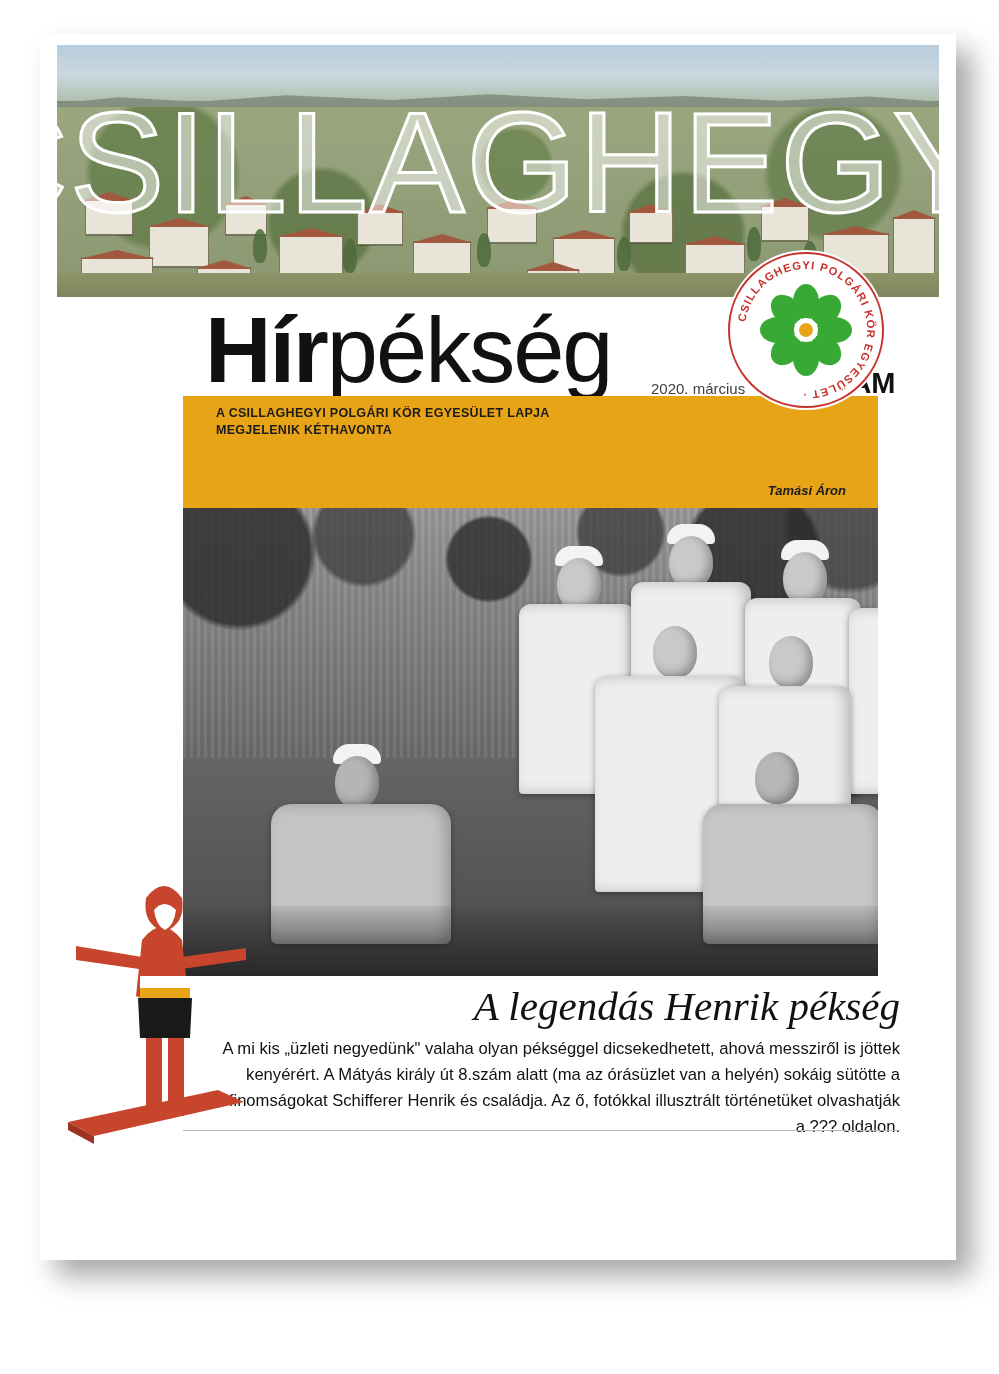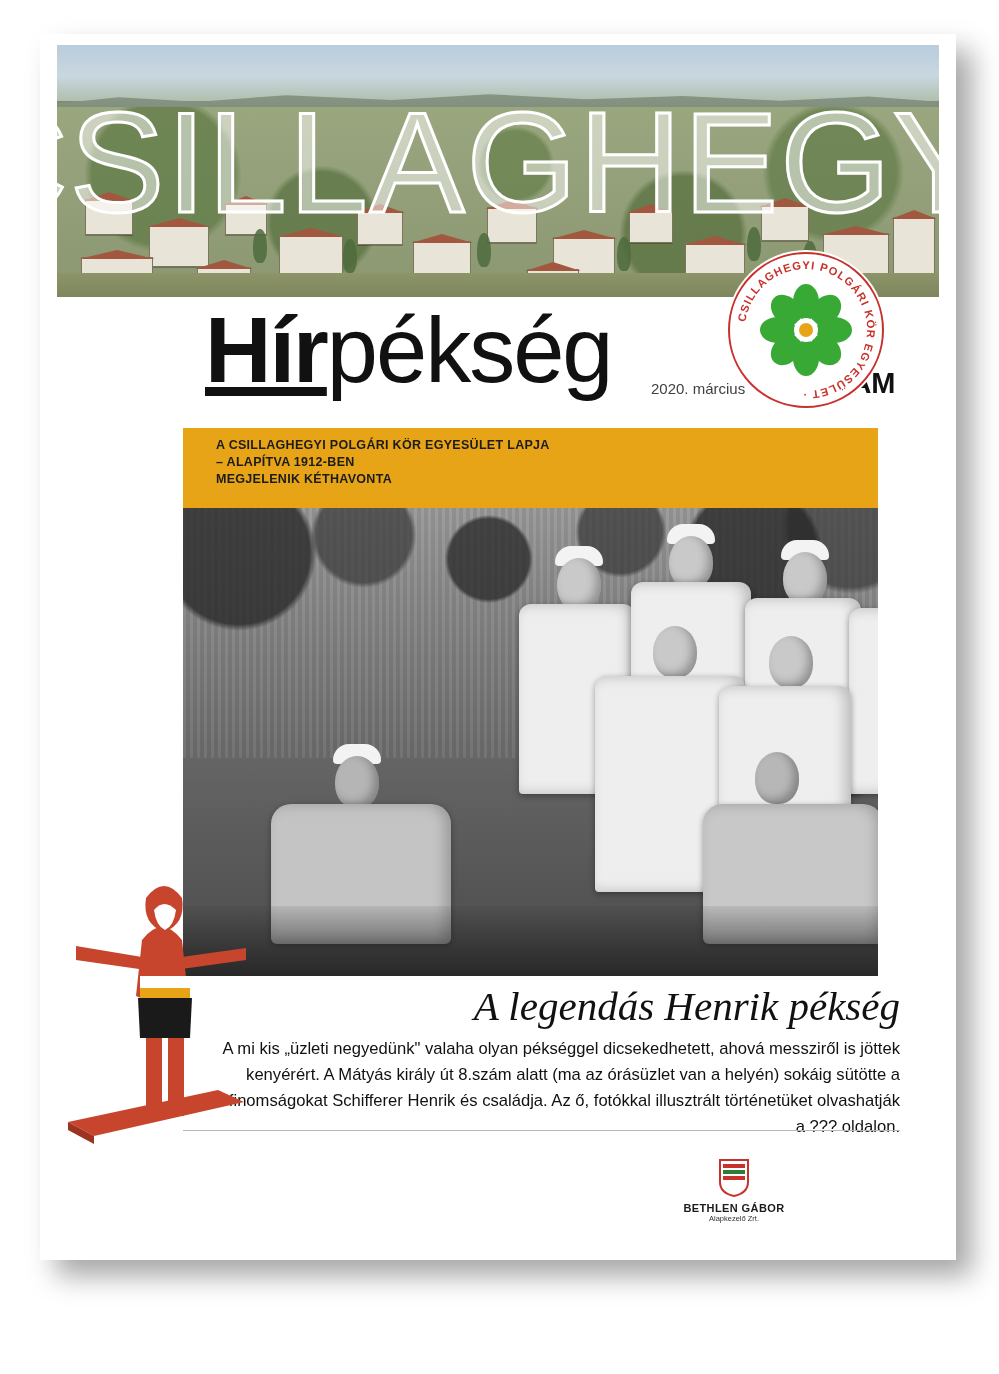--- a/index.html
+++ b/index.html
@@ -134,21 +134,21 @@
     width: 882px; height: 118px;
   }
   .brand-title {
     position: absolute;
     left: 148px; top: -4px;
     font-size: 92px;
     line-height: 108px;
     letter-spacing: -2px;
     color: #111111;
   }
-  .brand-title .b-hir { font-weight: bold; text-decoration: underline; }
+  .brand-title .b-hir { font-weight: bold; }
   .brand-title .b-mondo { font-weight: 300; }
   .issue-date {
     position: absolute;
     left: 594px; top: 80px;
     font-size: 15px;
     color: #404040;
   }
   .issue-num {
     position: absolute;
     left: 708px; top: 67px;
@@ -156,21 +156,20 @@
     font-weight: bold;
     color: #111;
   }
 
   
   .orange-bar {
     position: absolute;
     left: 143px; top: 362px;
     width: 695px; height: 112px;
     background: #e8a417;
-    margin-top: 32px;
   }
   .ob-lines {
     position: absolute; left: 33px; top: 9px;
     font-size: 12.5px;
     font-weight: bold;
     line-height: 17px;
     letter-spacing: .3px;
     color: #1b1b1b;
     text-transform: uppercase;
   }
@@ -373,21 +372,20 @@
       <div class="brand-title">
         <span class="b-hir">Hír</span><span class="b-mondo">pékség</span>
       </div>
       <div class="issue-date">2020. március</div>
       <div class="issue-num">10. SZÁM</div>
     </div>
 
     <div class="orange-bar">
       <div class="ob-lines">
         <div>A CSILLAGHEGYI POLGÁRI KÖR EGYESÜLET LAPJA</div>
-        <div>– ALAPÍTVA 1912-BEN</div>
         <div>MEGJELENIK KÉTHAVONTA</div>
       </div>
       <div class="ob-author">Tamási Áron</div>
     </div>
 
     <div class="main-photo">
       <div class="mp-bg"></div>
       <div class="mp-wall"></div>
       <div class="mp-foliage"></div>
 
@@ -444,27 +442,17 @@
     </svg>
 
     <div class="article-title">A legendás Henrik pékség</div>
     <div class="article-body">A mi kis „üzleti negyedünk" valaha olyan pékséggel dicsekedhetett, ahová messziről is jöttek kenyérért. A Mátyás király út 8.szám alatt (ma az órásüzlet van a helyén) sokáig sütötte a finomságokat Schifferer Henrik és családja. Az ő, fotókkal illusztrált történetüket olvashatják a ??? oldalon.</div>
 
     <div class="footer-rule"></div>
     <div class="footer-logos">
 
 
 
-      <div class="bg-logo">
-        <svg width="34" height="42" viewBox="0 0 34 42">
-          <path d="M3,4 h28 v22 q0,11 -14,14 q-14,-3 -14,-14 z" fill="#ffffff" stroke="#c8322c" stroke-width="2"></path>
-          <rect x="6" y="8" width="22" height="4" fill="#c8322c"></rect>
-          <rect x="6" y="14" width="22" height="4" fill="#2f7a36"></rect>
-          <rect x="6" y="20" width="22" height="4" fill="#c8322c"></rect>
-        </svg>
-        <div class="bg-name">BETHLEN GÁBOR</div>
-        <div class="bg-sub">Alapkezelő Zrt.</div>
-      </div>
 
     </div>
 
   </div>
 </div>
 
 </body></html>

